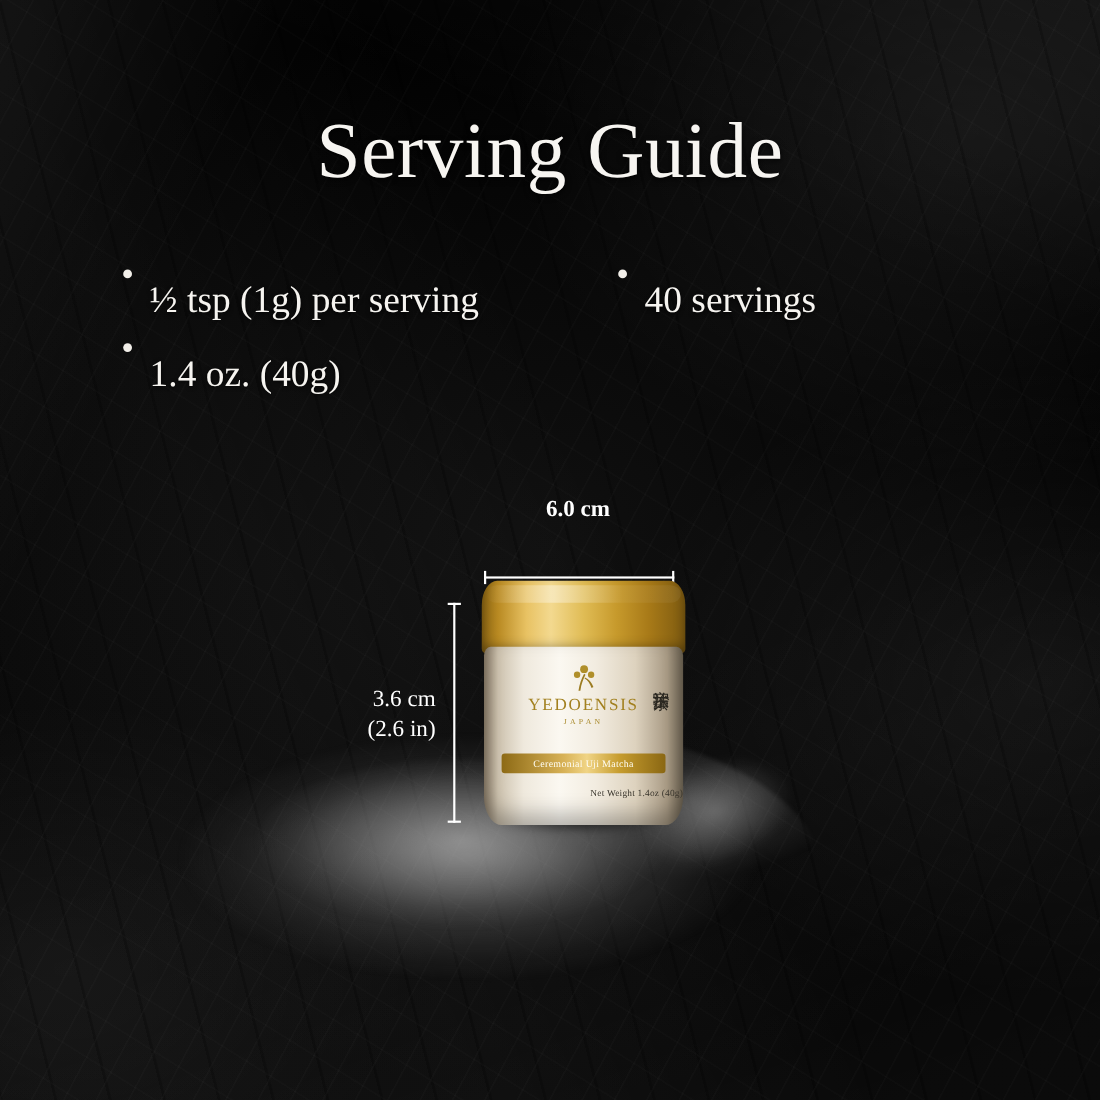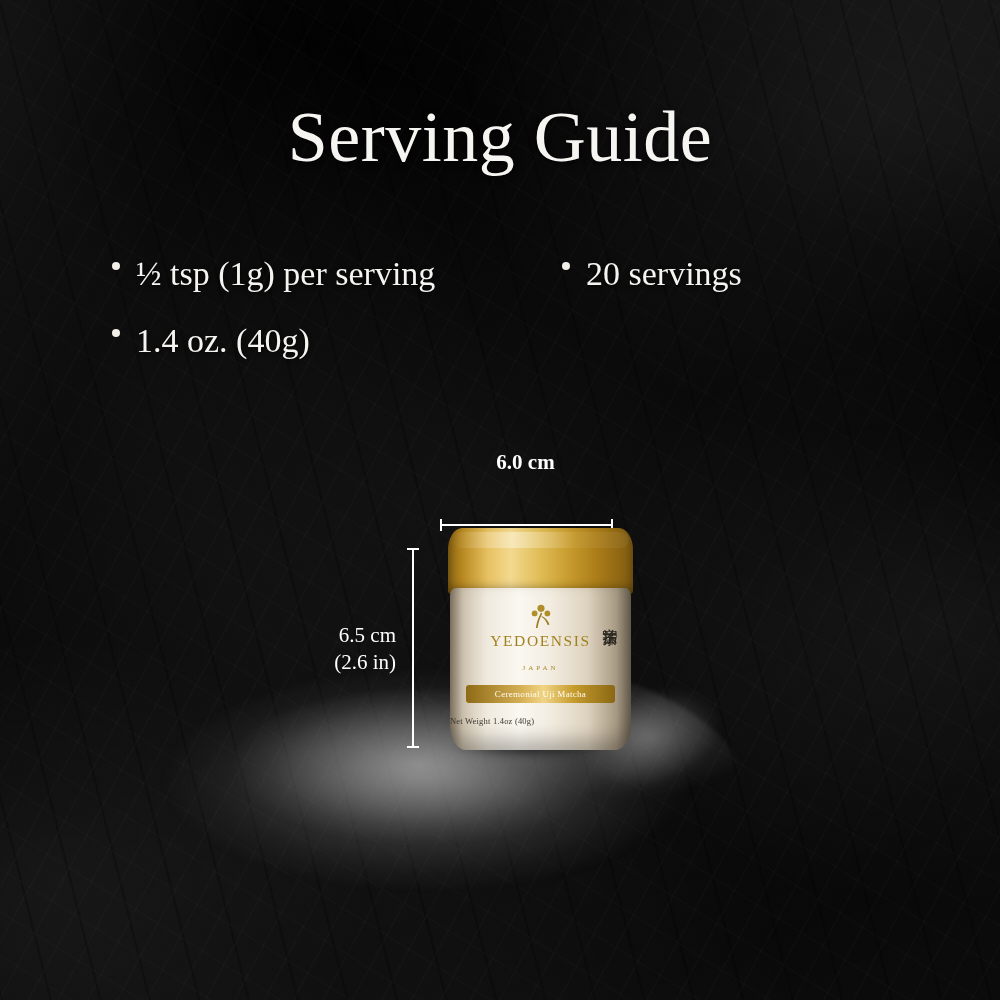--- a/index.html
+++ b/index.html
@@ -60,21 +60,21 @@
     position: absolute;
     top: 253px;
     left: 112px;
     width: 790px;
     display: grid;
     grid-template-columns: 450px 340px;
     row-gap: 24px;
   }
   .bullet {
     display: flex;
-    align-items: center;
+    align-items: flex-start;
     font-size: 34px;
     color: #f6f4f0;
     line-height: 1.25;
     text-shadow: 0 1px 4px rgba(0,0,0,0.8);
   }
   .bullet .dot {
     flex: 0 0 auto;
     width: 8px;
     height: 8px;
     border-radius: 50%;
@@ -115,21 +115,21 @@
     height: 120px;
     background: radial-gradient(ellipse 50% 50% at 40% 50%, rgba(185,185,185,0.40), rgba(0,0,0,0) 78%);
     border-radius: 60% 50% 40% 50% / 60% 60% 40% 40%;
     transform: rotate(-18deg);
     filter: blur(3px);
   }
 
   
   .tin {
     position: absolute;
-    left: 448px;
+    left: 438px;
     top: 528px;
     width: 185px;
     height: 256px;
   }
   .tin-lid {
     position: absolute;
     left: 0;
     top: 0;
     width: 185px;
     height: 66px;
@@ -180,21 +180,21 @@
   .tin-brand {
     font-size: 15.5px;
     letter-spacing: 1.6px;
     color: #a2801f;
     font-family: "Liberation Serif", serif;
   }
   .tin-country {
     font-size: 7px;
     letter-spacing: 3px;
     color: #a98a2c;
-    margin-top: 14px;
+    margin-top: 2px;
   }
   .tin-kanji {
     position: absolute;
     right: 14px;
     top: 28px;
     font-size: 15px;
     line-height: 1.06;
     color: #2a2720;
     writing-mode: vertical-rl;
     letter-spacing: 1px;
@@ -214,21 +214,21 @@
   .tin-band span {
     font-size: 9px;
     color: #fffdf4;
     letter-spacing: 0.3px;
   }
   .tin-weight {
     position: absolute;
     left: 0;
     right: 0;
     top: 128px;
-    text-align: left;
+    text-align: right;
     font-size: 8.5px;
     color: #3a362d;
     letter-spacing: 0.2px;
   }
   .tin-shadow {
     position: absolute;
     left: 420px;
     top: 735px;
     width: 215px;
     height: 26px;
@@ -319,21 +319,21 @@
 
   <div class="title">Serving Guide</div>
 
   <div class="bullets">
     <div class="bullet">
       <span class="dot"></span>
       <span>½ tsp (1g) per serving</span>
     </div>
     <div class="bullet">
       <span class="dot"></span>
-      <span>20 servings</span>
+      <span>40 servings</span>
     </div>
     <div class="bullet">
       <span class="dot"></span>
       <span>1.4 oz. (40g)</span>
     </div>
   </div>
 
   <div class="hand"></div>
   <div class="hand-palm"></div>
   <div class="hand-thumb"></div>
@@ -346,21 +346,21 @@
     <div class="bar"></div>
     <div class="capR"></div>
   </div>
 
   <div class="dim-height-rule">
     <div class="capT"></div>
     <div class="bar"></div>
     <div class="capB"></div>
   </div>
   <div class="dim-height-label">
-    <div>6.5 cm</div>
+    <div>3.6 cm</div>
     <div>(2.6 in)</div>
   </div>
 
   <div class="tin-shadow"></div>
 
   <div class="tin">
     <div class="tin-lid"></div>
     <div class="tin-body">
       <div class="tin-logo">
         <svg class="tin-crest" viewBox="0 0 40 32">

